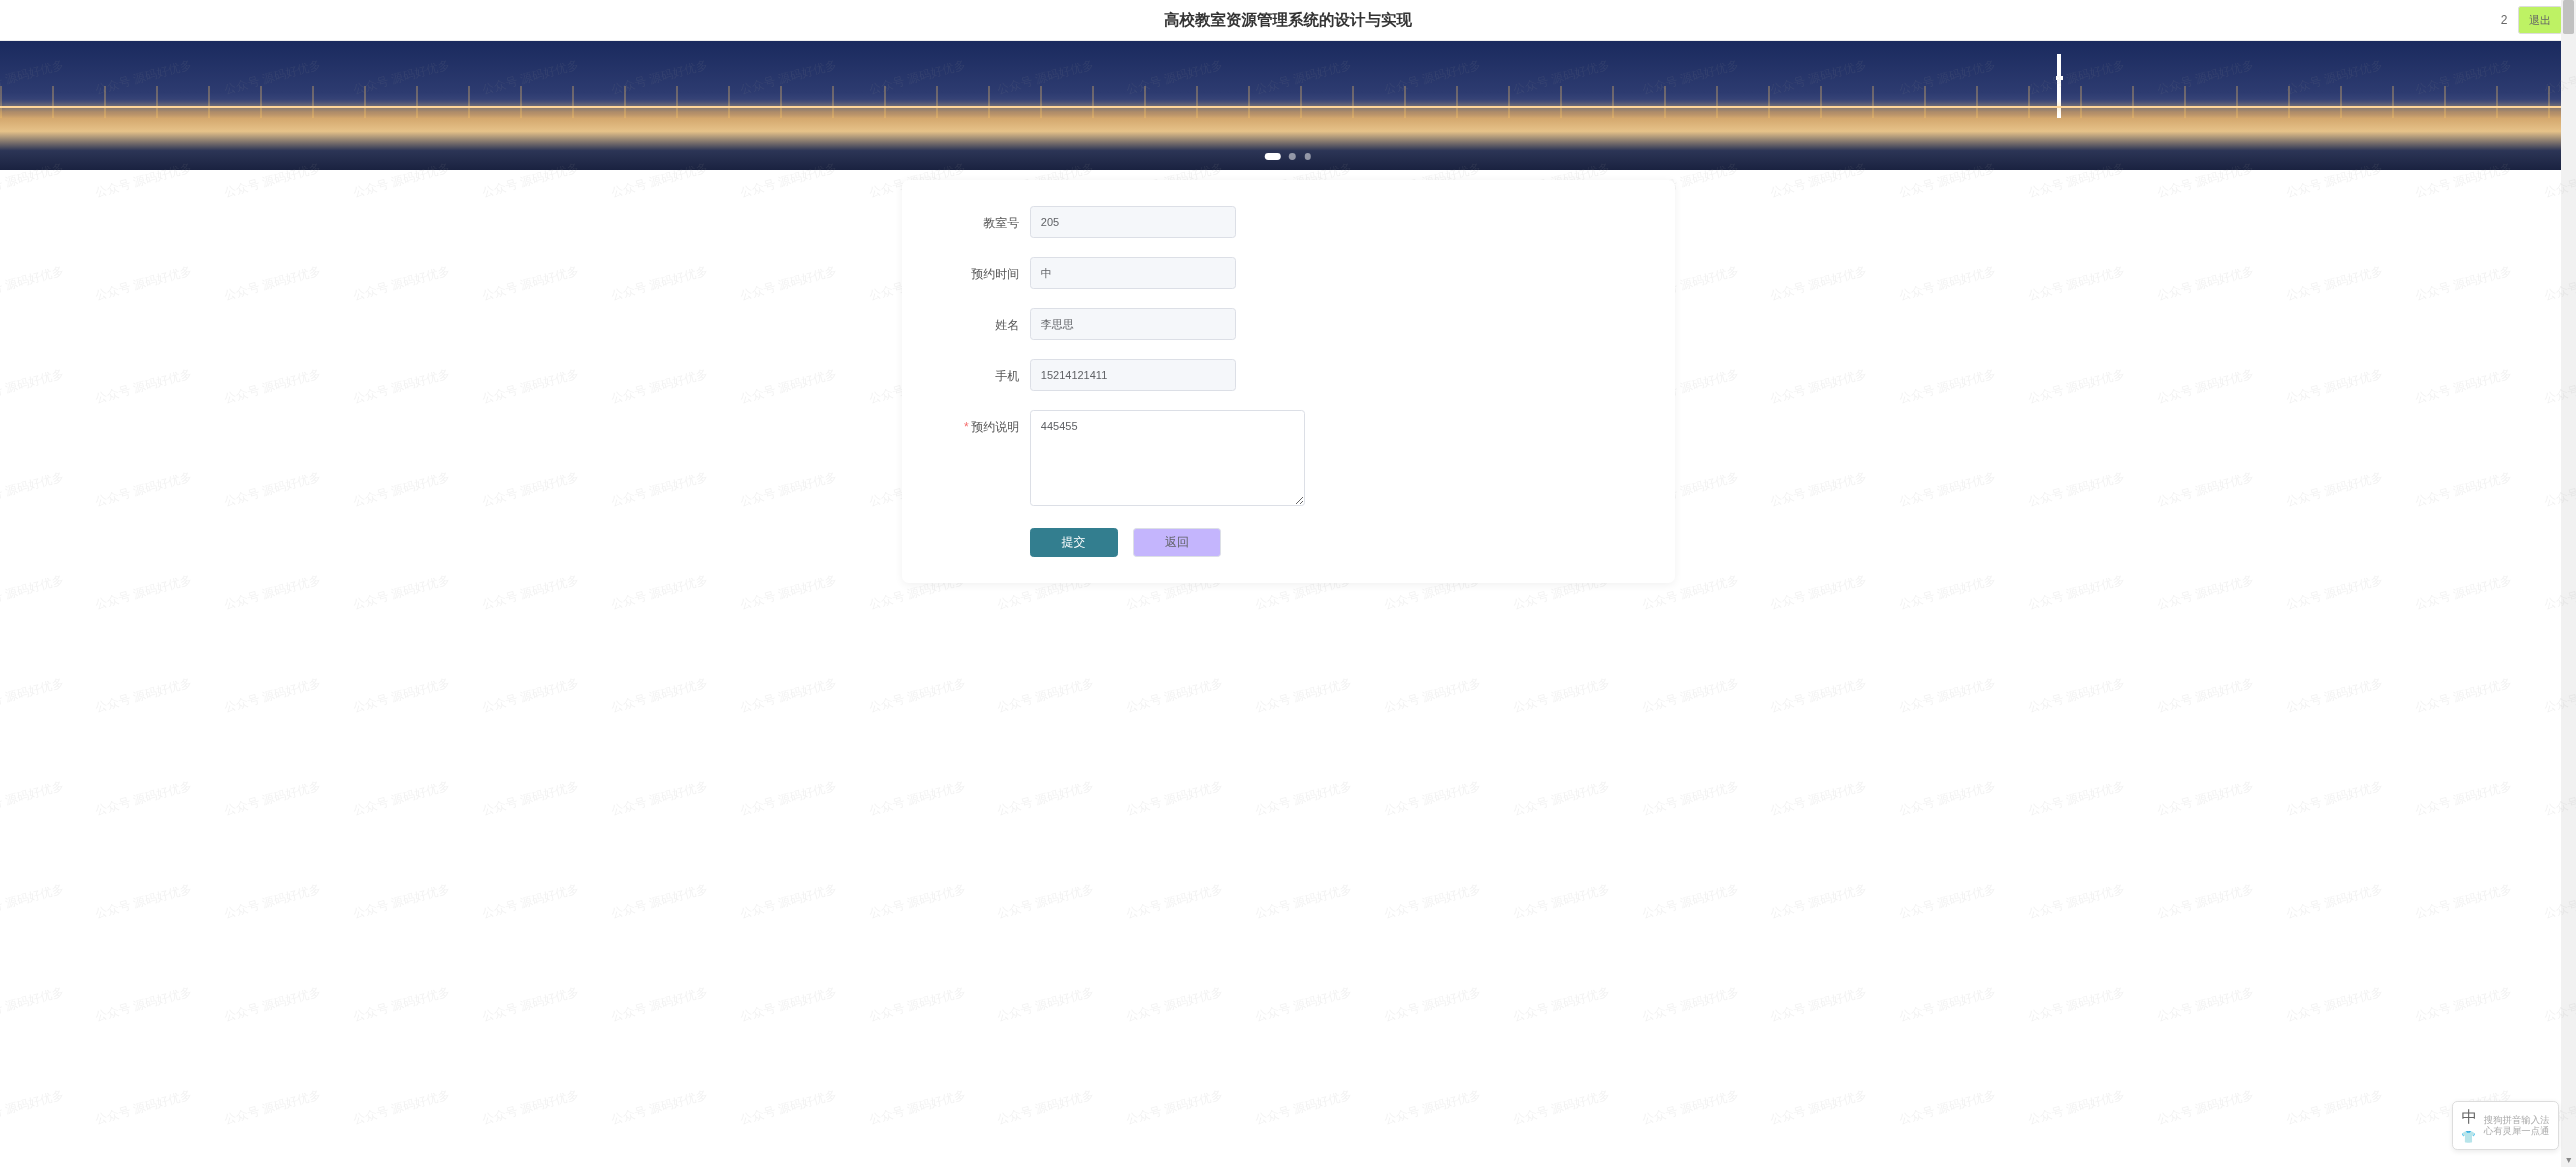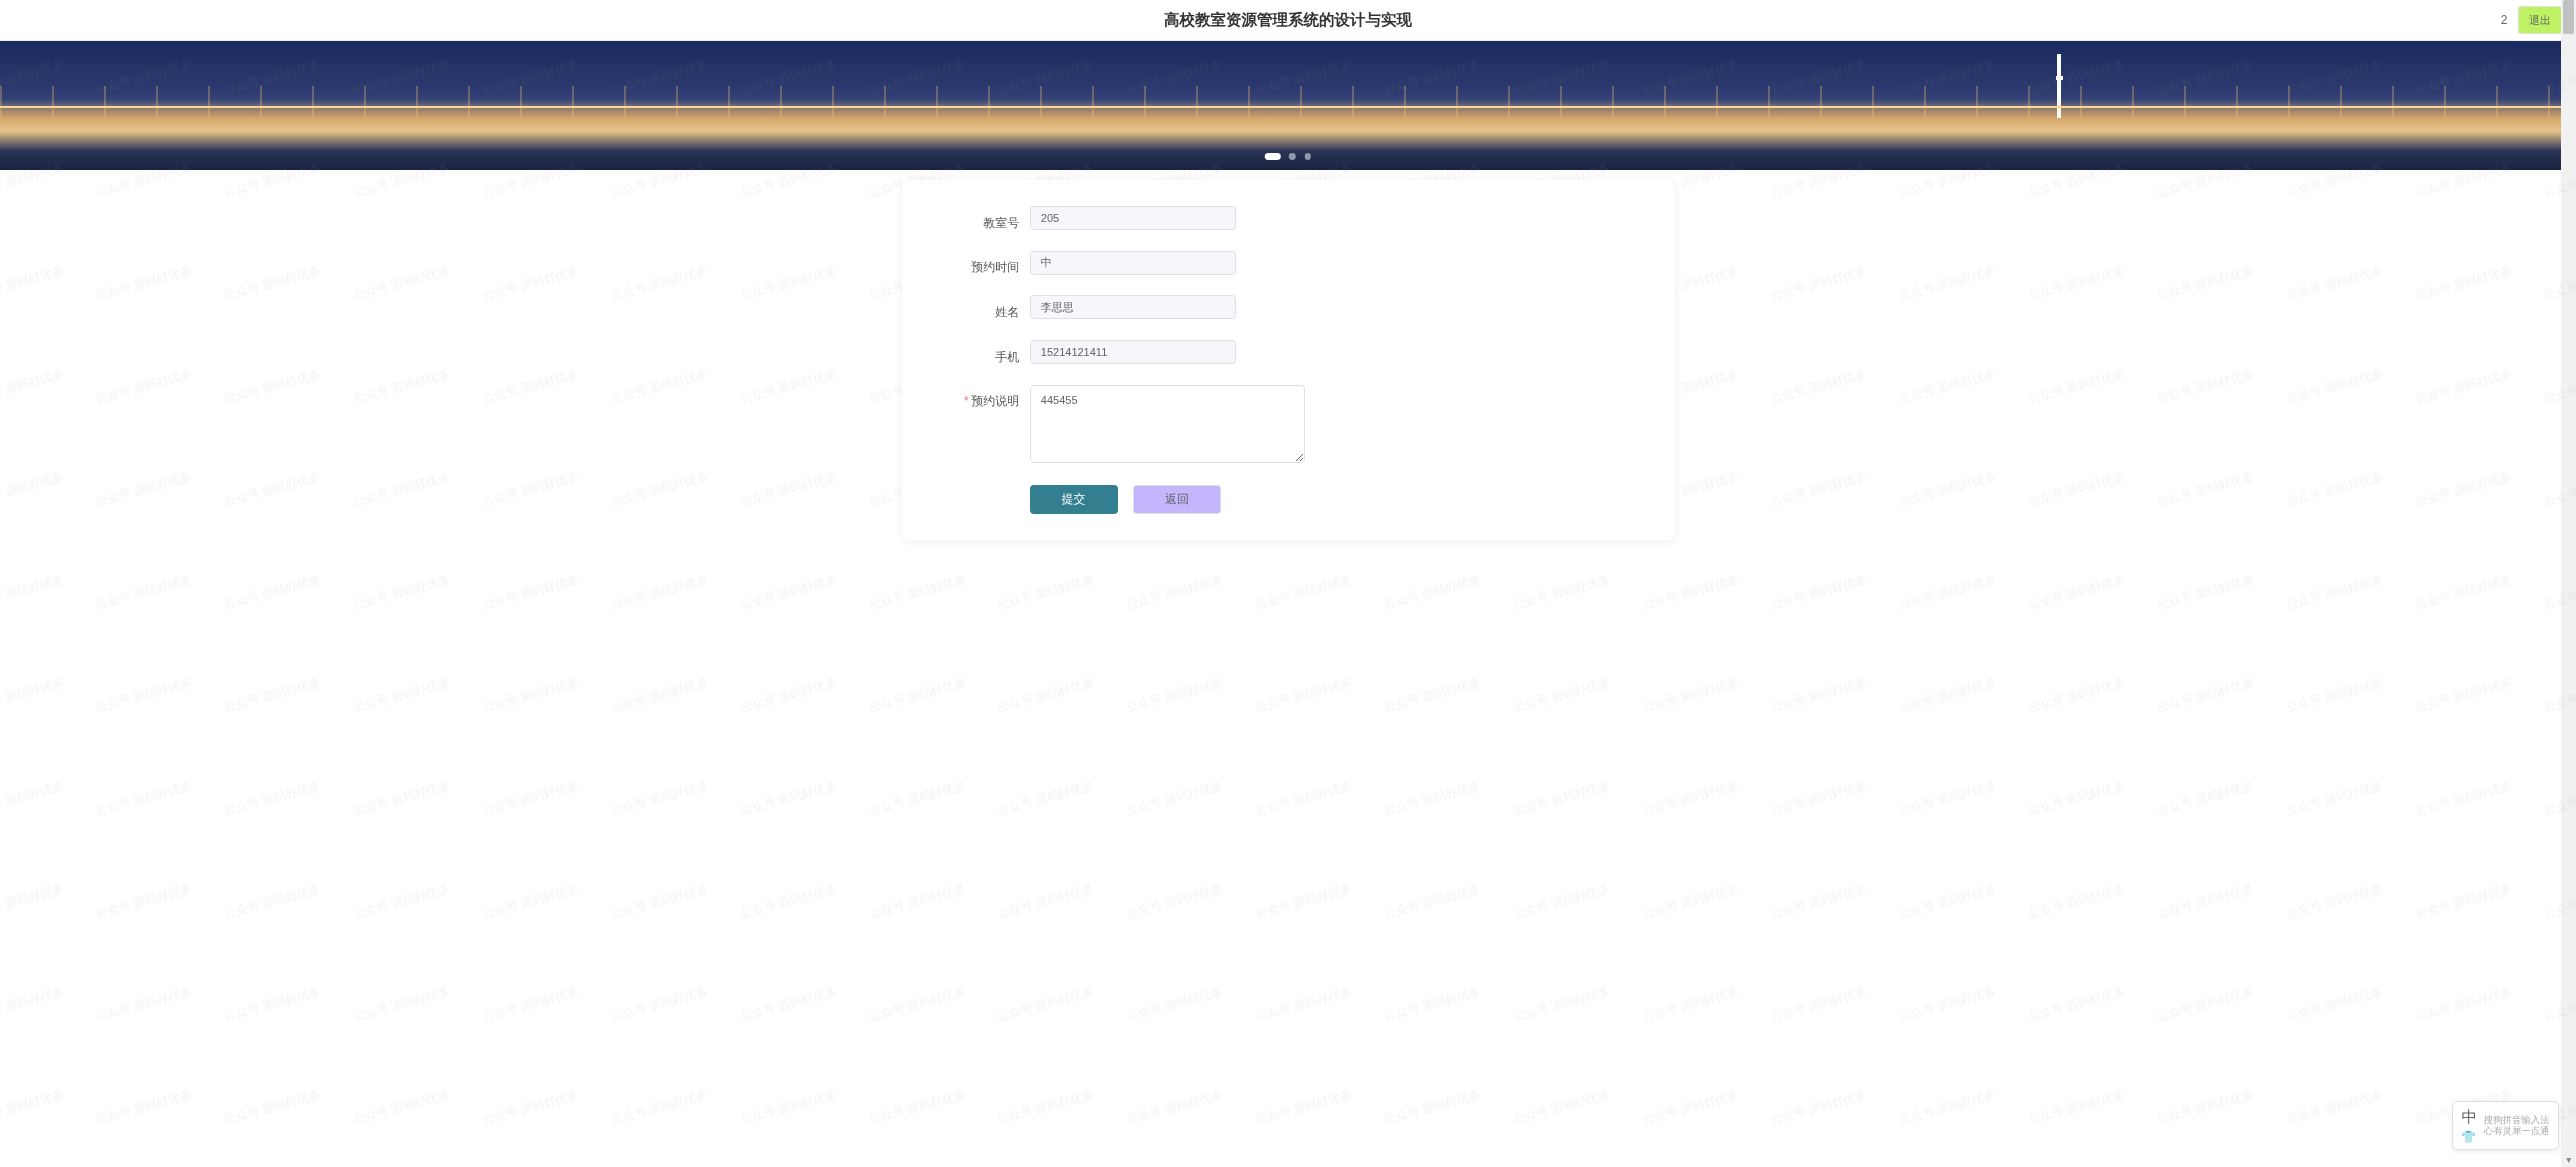--- a/index.html
+++ b/index.html
@@ -154,21 +154,21 @@
     }
     .form-label .req {
       color: #f56c6c;
       margin-right: 2.6px;
     }
     .form-control {
       flex: 0 0 auto;
     }
     .text-input {
       width: 206px;
-      height: 24px;
+      height: 32px;
       border: 0.9px solid #dcdfe6;
       border-radius: 3.4px;
       padding: 0 10.3px;
       font-size: 11px;
       color: #606266;
       outline: none;
     }
     .text-input[readonly] {
       background: #f5f7fa;
       cursor: not-allowed;
@@ -191,21 +191,21 @@
       position: absolute;
       left: 6.9px;
       top: 50%;
       transform: translateY(-50%);
       width: 13.7px;
       height: 13.7px;
       color: #c0c4cc;
     }
     .textarea-input {
       width: 275px;
-      height: 78px;
+      height: 96px;
       border: 0.9px solid #dcdfe6;
       border-radius: 3.4px;
       padding: 8.6px 10.3px;
       font-size: 11px;
       color: #606266;
       outline: none;
       resize: vertical;
       font-family: inherit;
     }
     .button-row {

